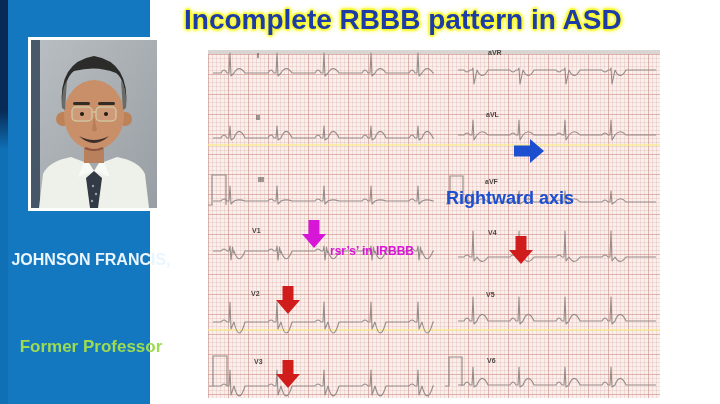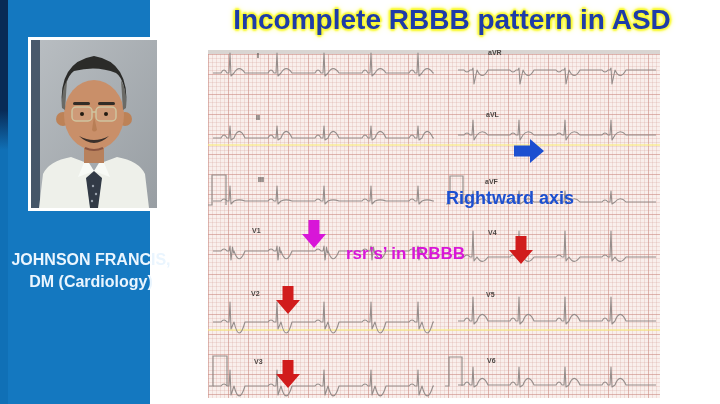--- a/index.html
+++ b/index.html
@@ -12,42 +12,42 @@
     background:linear-gradient(#082a56 0 110px,#1070b6 150px 100%);}
   .photo-frame{position:absolute;left:28px;top:37px;width:132px;height:174px;
     background:#ffffff;padding:3px;box-sizing:border-box;}
   .photo-frame svg{display:block;width:126px;height:168px;}
   .name-block{position:absolute;left:0;top:249px;width:182px;text-align:center;
     color:#eaf5fe;font-weight:bold;font-size:16px;line-height:22px;}
   .role-block{position:absolute;left:0;top:334px;width:182px;text-align:center;
     font-weight:bold;font-size:17px;line-height:25px;}
 
   
-  .title{position:absolute;left:184px;top:4px;width:536px;text-align:center;
+  .title{position:absolute;left:184px;top:4px;width:536px;
     font-size:28px;font-weight:bold;letter-spacing:0px;}
 
   
   .ecg{position:absolute;left:208px;top:50px;width:452px;height:348px;
     background-color:#f9efec;
     background-image:
       repeating-linear-gradient(to right, rgba(203,140,132,0.50) 0 1px, transparent 1px 20px),
       repeating-linear-gradient(to bottom, rgba(203,140,132,0.50) 0 1px, transparent 1px 20px),
       repeating-linear-gradient(to right, rgba(216,166,158,0.28) 0 1px, transparent 1px 4px),
       repeating-linear-gradient(to bottom, rgba(216,166,158,0.28) 0 1px, transparent 1px 4px);
     border-top:4px solid #d9d5d2;box-sizing:border-box;}
   .artifact{position:absolute;left:208px;width:452px;height:2px;background:rgba(250,236,120,0.55);}
   .artifact.a1{top:144px;}
   .artifact.a2{top:329px;}
 
   
   .overlay{position:absolute;left:0;top:0;width:720px;height:404px;pointer-events:none;}
 
   
   .ann{position:absolute;font-weight:bold;white-space:nowrap;margin-top:32px;}
-  .ann-rsr{left:346px;top:212px;font-size:17px;}
+  .ann-rsr{left:330px;top:212px;font-size:12px;}
   .ann-axis{left:446px;top:156px;font-size:18px;}
   .ann-twave{left:220px;top:262px;font-size:19px;}
 </style>
 </head>
 <body>
 
 <div class="slide">
 
   <div class="sidebar" style="background: rgb(20, 120, 192);">
     <div class="sidebar-edge"></div>
@@ -95,23 +95,23 @@
         <path d="M63,76 L61,90 Q63,93 66,90 Z" fill="#b87e55"></path>
 
         <path d="M48,96 Q63,104 78,96 Q63,110 48,96 Z" fill="#3a2f2a"></path>
 
         <path d="M54,108 Q63,112 72,108" stroke="#8a5440" stroke-width="2" fill="none"></path>
       </svg>
     </div>
 
     <div class="name-block" style="color: rgb(234, 245, 254);">
       <div>JOHNSON FRANCIS,</div>
-      <div>DM (Cardiology)</div>
     </div>
     <div class="role-block" style="color: rgb(157, 220, 82);">
+      <div>Former Professor</div>
     </div>
   </div>
 
   <div class="title" style="color: rgb(30, 60, 168); text-shadow: rgb(249, 249, 46) 2px 0px 2px, rgb(249, 249, 46) -2px 0px 2px, rgb(249, 249, 46) 0px 2px 2px, rgb(249, 249, 46) 0px -2px 2px, rgb(249, 249, 46) 0px 0px 6px;">Incomplete RBBB pattern in ASD</div>
 
   <div class="ecg"></div>
   <div class="artifact a1"></div>
   <div class="artifact a2"></div>
 
   <svg class="overlay" id="overlay" viewBox="0 0 720 404">

